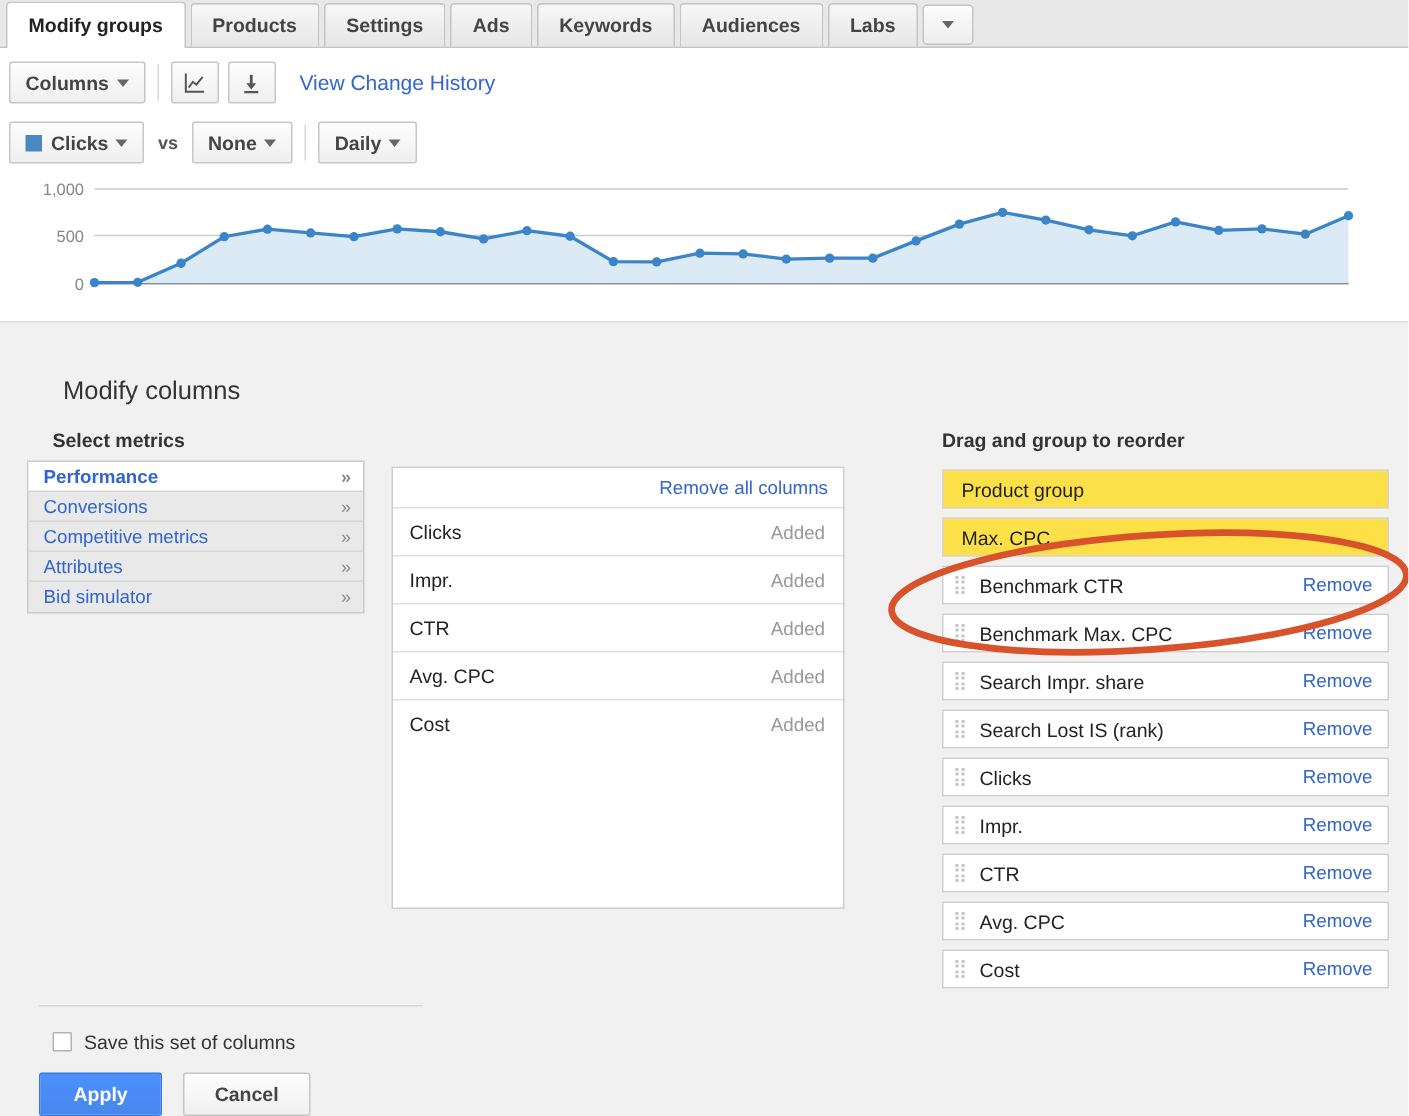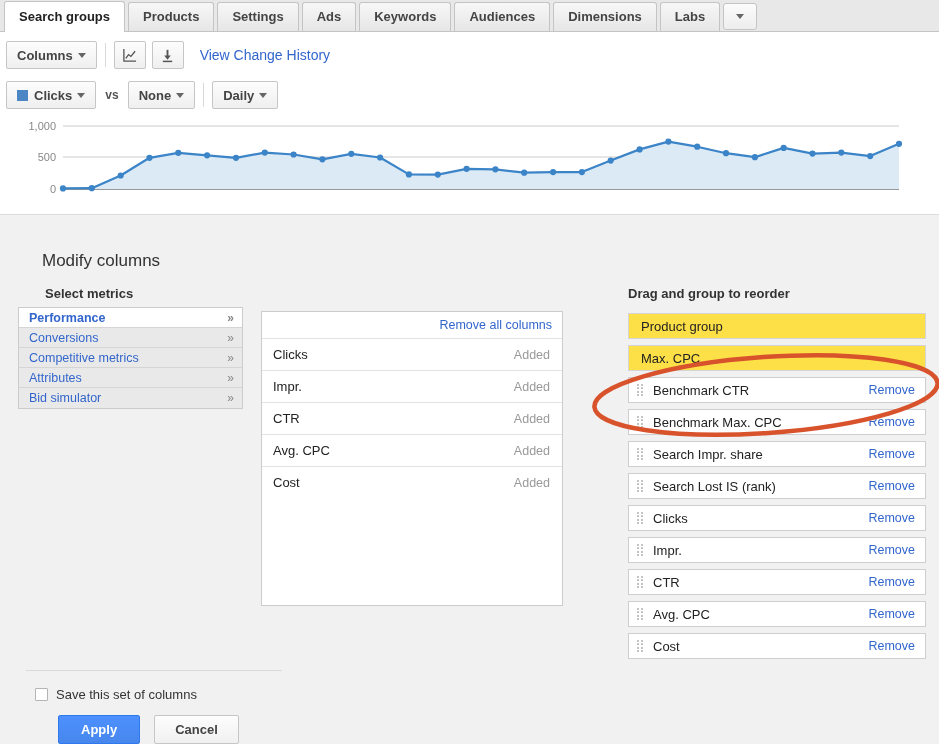--- a/index.html
+++ b/index.html
@@ -171,21 +171,21 @@
   .rremove { color: #3366cc; font-size: 12.5px; cursor: pointer; }
 
   
   .bottomsep { position: absolute; left: 26px; top: 455px; width: 256px; height: 1px; background: #d9d9d9; }
   .savebox { position: absolute; left: 35px; top: 472px; display: flex; align-items: center; }
   .cbx {
     width: 13px; height: 13px; background: #fff;
     border: 1px solid #b4b4b4; border-radius: 1px; margin-right: 8px; cursor: pointer;
   }
   .savelab { font-size: 13px; color: #333; }
-  .btnrow { position: absolute; left: 26px; top: 500px; display: flex; align-items: center; margin-left: 32px; }
+  .btnrow { position: absolute; left: 26px; top: 500px; display: flex; align-items: center; }
   .btn-primary {
     height: 29px; padding: 0 22px;
     display: inline-flex; align-items: center; justify-content: center;
     background: linear-gradient(#4d90fe, #4787ed);
     border: 1px solid #3079ed; border-radius: 2px;
     color: #fff; font-size: 13px; font-weight: bold; cursor: pointer;
   }
   .btn-plain {
     height: 29px; padding: 0 20px; margin-left: 14px;
     display: inline-flex; align-items: center; justify-content: center;
@@ -196,27 +196,26 @@
 
   
   .annot { position: absolute; left: 588px; top: 350px; pointer-events: none; }
 </style>
 </head>
 <body>
 
 <div id="page">
 
   <div class="tabbar">
-    <div class="tab active"><span>Search groups</span></div>
+    <div class="tab active"><span>Modify groups</span></div>
     <div class="tab"><span>Products</span></div>
     <div class="tab"><span>Settings</span></div>
     <div class="tab"><span>Ads</span></div>
     <div class="tab"><span>Keywords</span></div>
     <div class="tab"><span>Audiences</span></div>
-    <div class="tab"><span>Dimensions</span></div>
     <div class="tab"><span>Labs</span></div>
     <div class="tab tab-more">
         <span class="caret"></span>
       </div>
   </div>
 
   <div class="toolbar1">
     <div class="btn">
       <span>Columns</span>
       <span class="caret"></span>
@@ -302,21 +301,21 @@
           <circle cx="899.0" cy="31.8" r="3.1" fill="#3b84c8"></circle>
         </g>
     </svg>
     <div class="date-lab date-left">Saturday, February 21, 2015</div>
     <div class="date-lab date-right">Sunday, March 22, 2</div>
   </div>
 
   <div class="panel">
     <div class="panel-title">Modify columns</div>
 
-    <div class="sec-title" style="position:absolute;left:45px;top:71px;">Select metrics</div>
+    <div class="sec-title" style="position:absolute;left:35px;top:71px;">Select metrics</div>
 
     <div class="catbox">
       <div class="catrow sel">
         <span>Performance</span>
         <span class="chev">»</span>
       </div>
       <div class="catrow">
         <span>Conversions</span>
         <span class="chev">»</span>
       </div>

